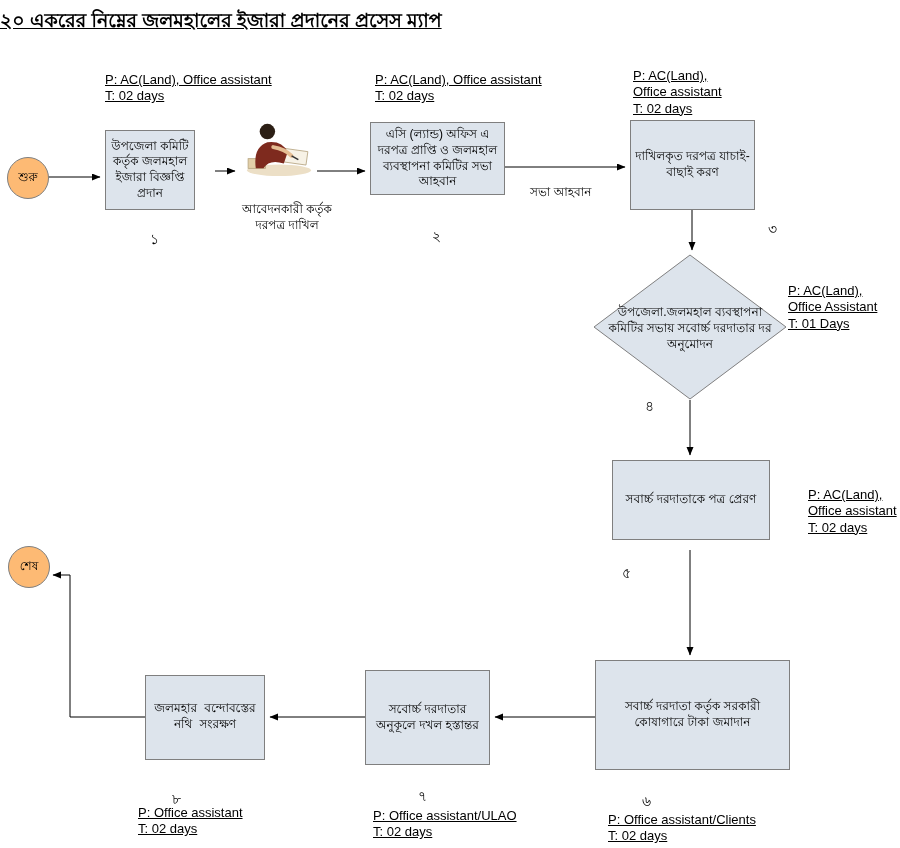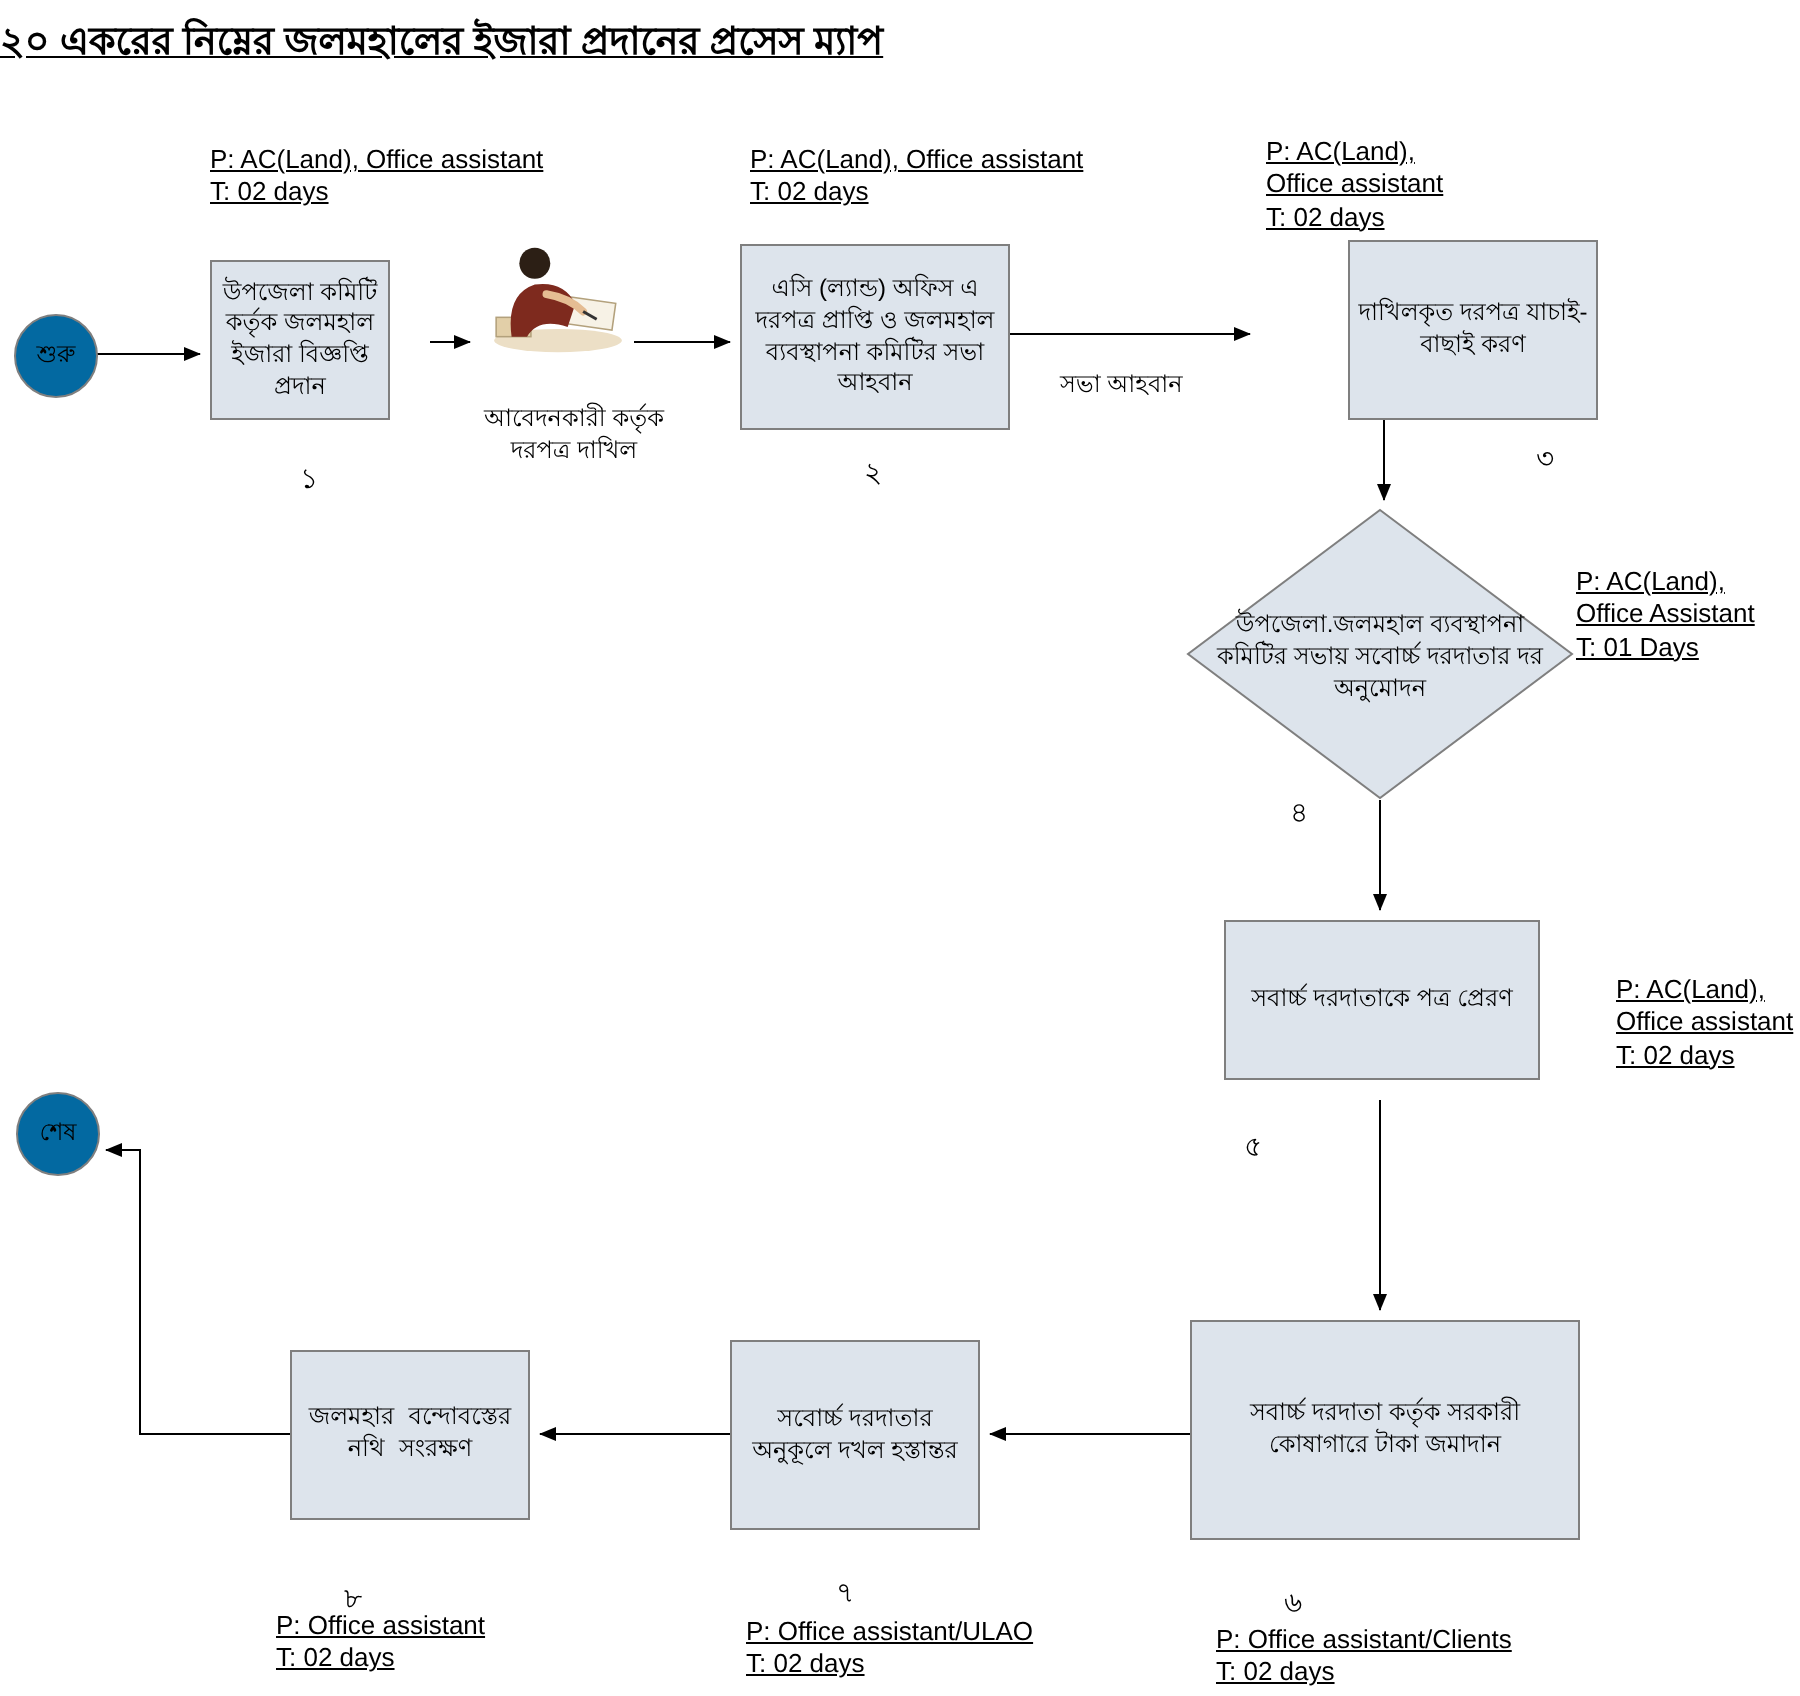--- a/index.html
+++ b/index.html
@@ -21,21 +21,21 @@
     position:absolute;
     background:#dde4ec;
     border:1px solid #7f7f7f;
     display:flex;align-items:center;justify-content:center;
     text-align:center;
     font-size:12px;line-height:1.3;
     padding:4px;box-sizing:border-box;
   }
   .terminal{
     position:absolute;width:40px;height:40px;border-radius:50%;
-    background:#0369a1;border:1px solid #7f7f7f;
+    background:#fdba74;border:1px solid #7f7f7f;
     display:flex;align-items:center;justify-content:center;
     font-size:12px;
   }
   .diamond-text{
     position:absolute;
     display:flex;align-items:center;justify-content:center;
     text-align:center;font-size:12px;line-height:1.35;
   }
   .annotation{
     position:absolute;
@@ -103,31 +103,31 @@
       <circle cx="28" cy="12" r="8" fill="#2c1f15"></circle>
       <path d="M16,50 Q13,28 28,23 Q43,21 49,33 L45,45 Q30,40 24,50 Z" fill="#7e2a1e"></path>
       <path d="M34,28 Q46,30 53,37" stroke="#e5bd93" stroke-width="4" fill="none" stroke-linecap="round"></path>
       <line x1="53" y1="37" x2="60" y2="41" stroke="#333" stroke-width="1.5"></line>
     </svg>
   </div>
   <div class="caption" style="left:228px;top:202px;width:118px;">আবেদনকারী কর্তৃক দরপত্র দাখিল</div>
 
   <div class="annotation" style="left:375px;top:72px;width:220px;">P: AC(Land), Office assistant
 T: 02 days</div>
-  <div class="node" style="left:370px;top:122px;width:135px;height:93px;">
+  <div class="node" style="left:370px;top:122px;width:135px;height:73px;">
     <span>এসি (ল্যান্ড) অফিস এ দরপত্র প্রাপ্তি ও জলমহাল ব্যবস্থাপনা কমিটির সভা আহবান</span>
   </div>
   <div class="step-number" style="left:432px;top:225px;">২</div>
 
   <div class="edge-label" style="left:530px;top:183px;">সভা আহবান</div>
 
   <div class="annotation" style="left:633px;top:68px;width:150px;">P: AC(Land),
 Office assistant
 T: 02 days</div>
-  <div class="node" style="left:630px;top:120px;width:125px;height:90px;margin-left:44px;">
+  <div class="node" style="left:630px;top:120px;width:125px;height:90px;">
     <span>দাখিলকৃত দরপত্র যাচাই-বাছাই করণ</span>
   </div>
   <div class="step-number" style="left:768px;top:218px;">৩</div>
 
   <div class="diamond-text" style="left:600px;top:278px;width:180px;height:100px;">উপজেলা.জলমহাল ব্যবস্থাপনা কমিটির সভায় সবোর্চ্চ দরদাতার দর অনুমোদন</div>
   <div class="annotation" style="left:788px;top:283px;width:110px;">P:  AC(Land),
  Office Assistant
 T:  01 Days</div>
   <div class="step-number" style="left:645px;top:395px;">৪</div>
 

